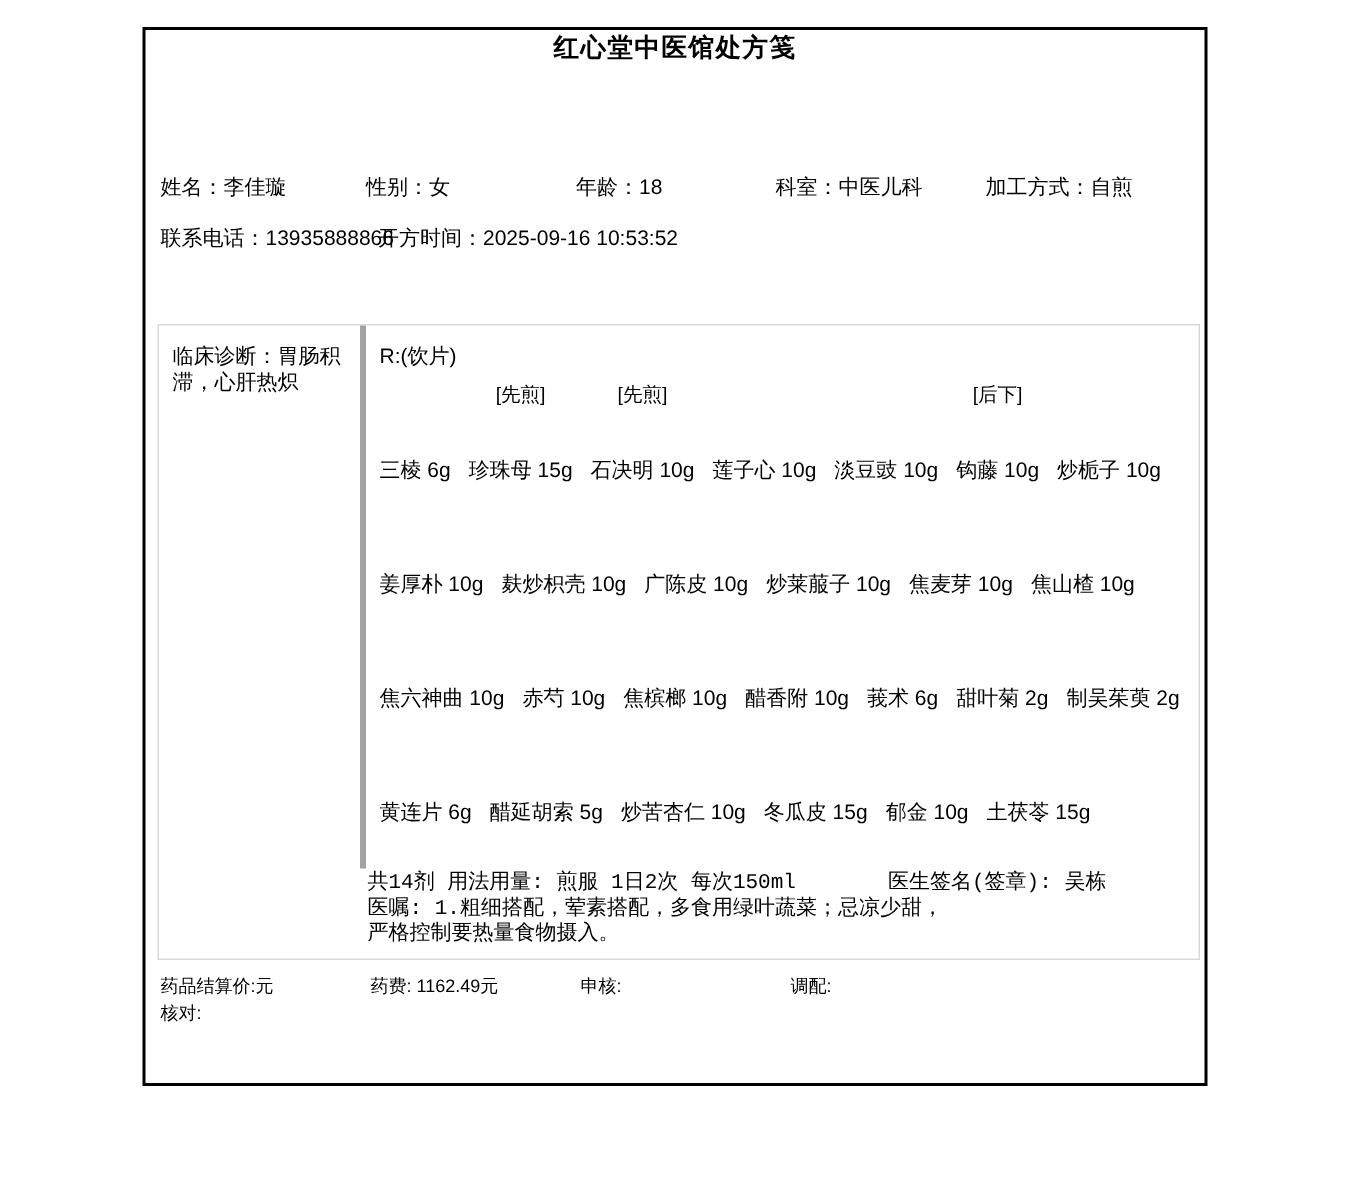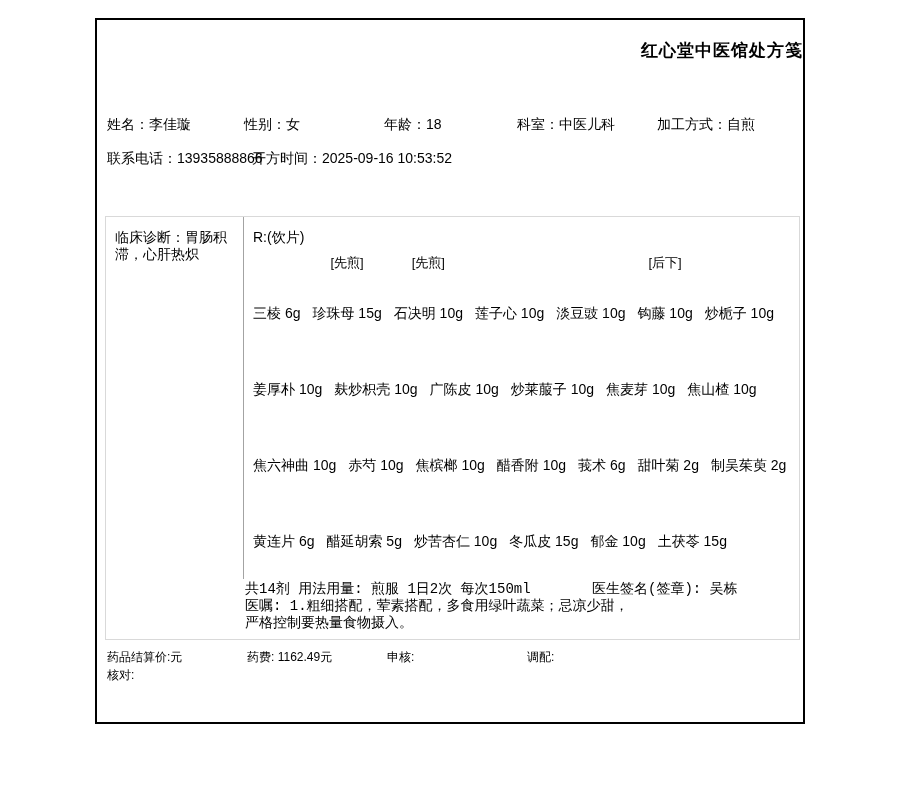--- a/index.html
+++ b/index.html
@@ -1,32 +1,32 @@
 <!DOCTYPE html>
 <html><head>
 <meta charset="utf-8">
 <style>
   html,body{margin:0;padding:0;background:#fff;color:#000;
     font-family:"Liberation Sans", sans-serif;}
   .stage{position:relative;width:900px;height:800px;background:#fff;overflow:hidden;}
   .sheet{position:absolute;left:95px;top:18px;width:710px;height:706px;
     border:2px solid #000;box-sizing:border-box;background:#fff;}
-  .title{margin:0;padding-top:19px;text-align:right;font-size:17px;font-weight:bold;
+  .title{margin:0;text-align:center;font-size:17px;font-weight:bold;
     letter-spacing:1px;}
   .info-row{position:absolute;left:10px;right:6px;display:flex;font-size:14px;
     line-height:17px;white-space:nowrap;}
   .info-row-1{top:96px;}
   .info-row-2{top:130px;}
   .col-a{width:137px;} .col-b{width:140px;} .col-c{width:133px;} .col-d{width:140px;}
   .col-e{flex:1;}
   .col-f{width:145px;} .col-g{width:315px;}
   .main-box{position:absolute;left:8px;top:196px;width:695px;height:424px;
     border:1px solid #d9d9d9;box-sizing:border-box;display:flex;flex-direction:column;}
   .main-top{display:flex;height:362px;box-sizing:border-box;}
-  .diagnosis-cell{width:138px;box-sizing:border-box;border-right:1px solid #a3a3a3;
+  .diagnosis-cell{width:138px;box-sizing:border-box;border-right:4px solid #a3a3a3;
     padding:12px 8px 0 9px;font-size:14px;line-height:17px;}
   .rx-cell{flex:1;padding:12px 4px 0 9px;font-size:14px;overflow:hidden;}
   .rx-header{line-height:16px;}
   .med-row{display:flex;gap:12px;margin-top:10px;white-space:nowrap;}
   .med{display:inline-flex;flex-direction:column;align-items:center;}
   .med-tag{height:16px;line-height:16px;font-size:13px;margin-bottom:6px;}
   .med-name{height:16px;line-height:16px;margin-top:28px;}
   .main-bottom{flex:1;padding:2px 4px 0 139px;font-size:14px;box-sizing:border-box;font-family:Liberation Mono, monospace;}
   .usage-row{display:flex;line-height:17px;white-space:nowrap;}
   .usage-text{width:347px;}

